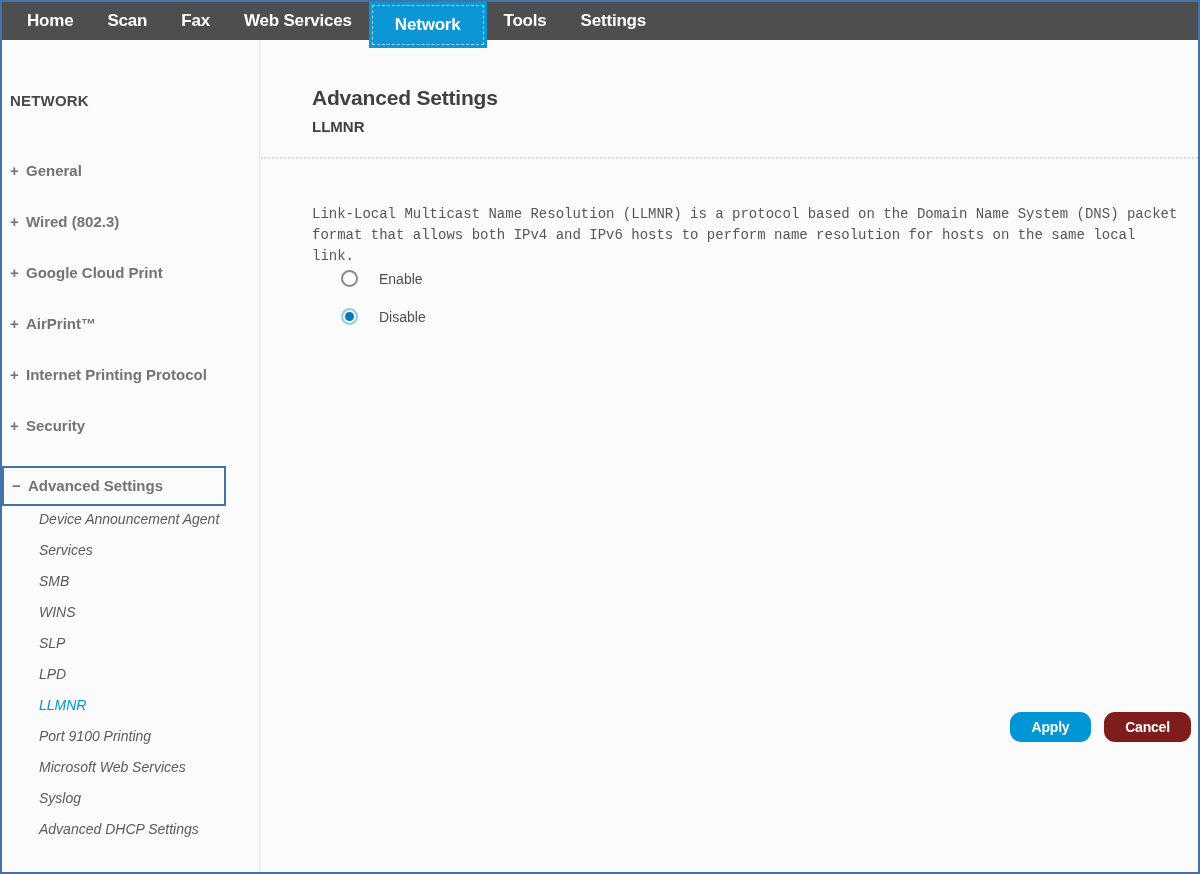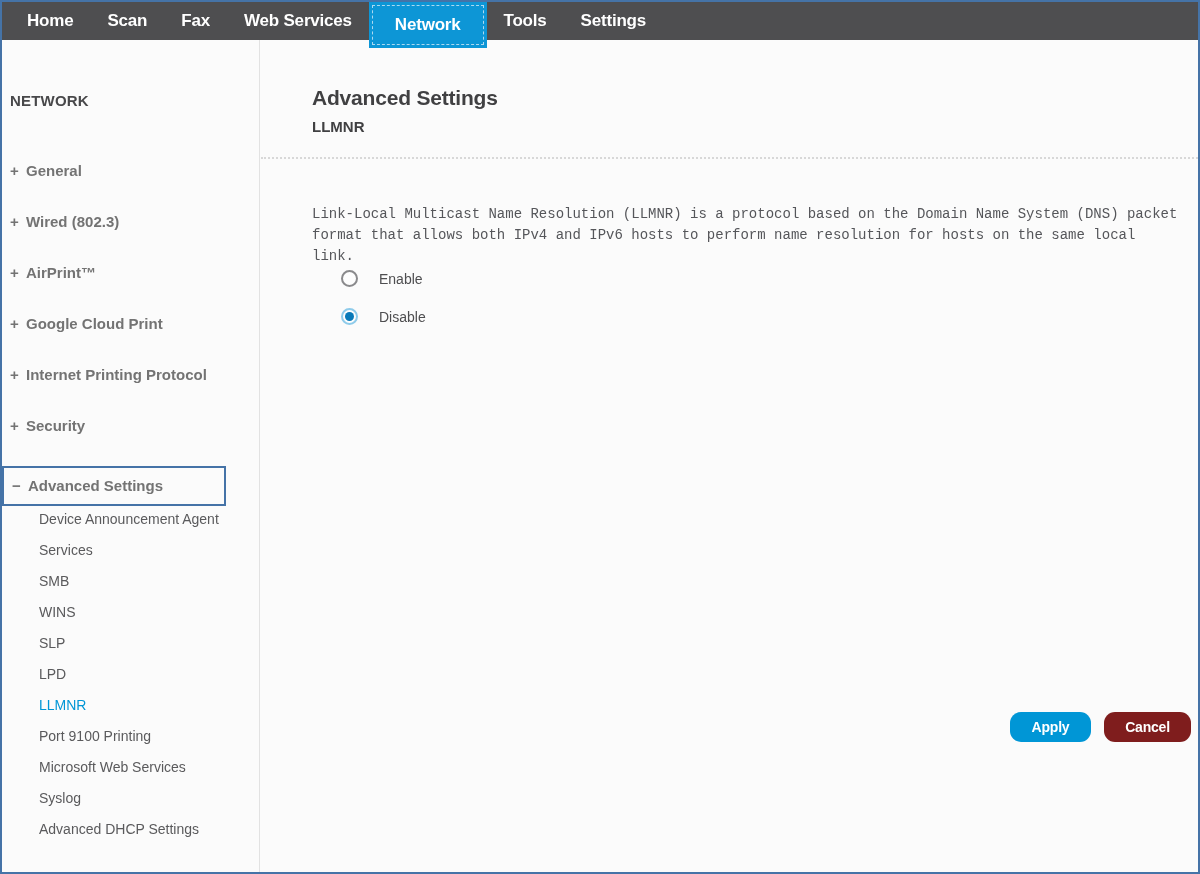--- a/index.html
+++ b/index.html
@@ -219,37 +219,37 @@
     <div class="sidebar-title">NETWORK</div>
 
     <ul class="side-list">
       <li class="side-item">
         <span class="prefix">+</span><span>General</span>
       </li>
       <li class="side-item">
         <span class="prefix">+</span><span>Wired (802.3)</span>
       </li>
       <li class="side-item">
+        <span class="prefix">+</span><span>Google Cloud Print</span>
+      </li>
+      <li class="side-item">
         <span class="prefix">+</span><span>AirPrint™</span>
-      </li>
-      <li class="side-item">
-        <span class="prefix">+</span><span>Google Cloud Print</span>
       </li>
       <li class="side-item">
         <span class="prefix">+</span><span>Internet Printing Protocol</span>
       </li>
       <li class="side-item">
         <span class="prefix">+</span><span>Security</span>
       </li>
       <li class="side-item boxed">
         <span class="prefix">−</span><span>Advanced Settings</span>
       </li>
     </ul>
 
-    <ul class="sub-list" style="position:absolute; left:0; top:470px; width:100%;">
+    <ul class="sub-list" style="position:absolute; left:0; top:470px; width:100%;font-style:italic;">
       <li class="sub-item">Device Announcement Agent</li>
       <li class="sub-item">Services</li>
       <li class="sub-item">SMB</li>
       <li class="sub-item">WINS</li>
       <li class="sub-item">SLP</li>
       <li class="sub-item">LPD</li>
       <li class="sub-item selected">LLMNR</li>
       <li class="sub-item">Port 9100 Printing</li>
       <li class="sub-item">Microsoft Web Services</li>
       <li class="sub-item">Syslog</li>

